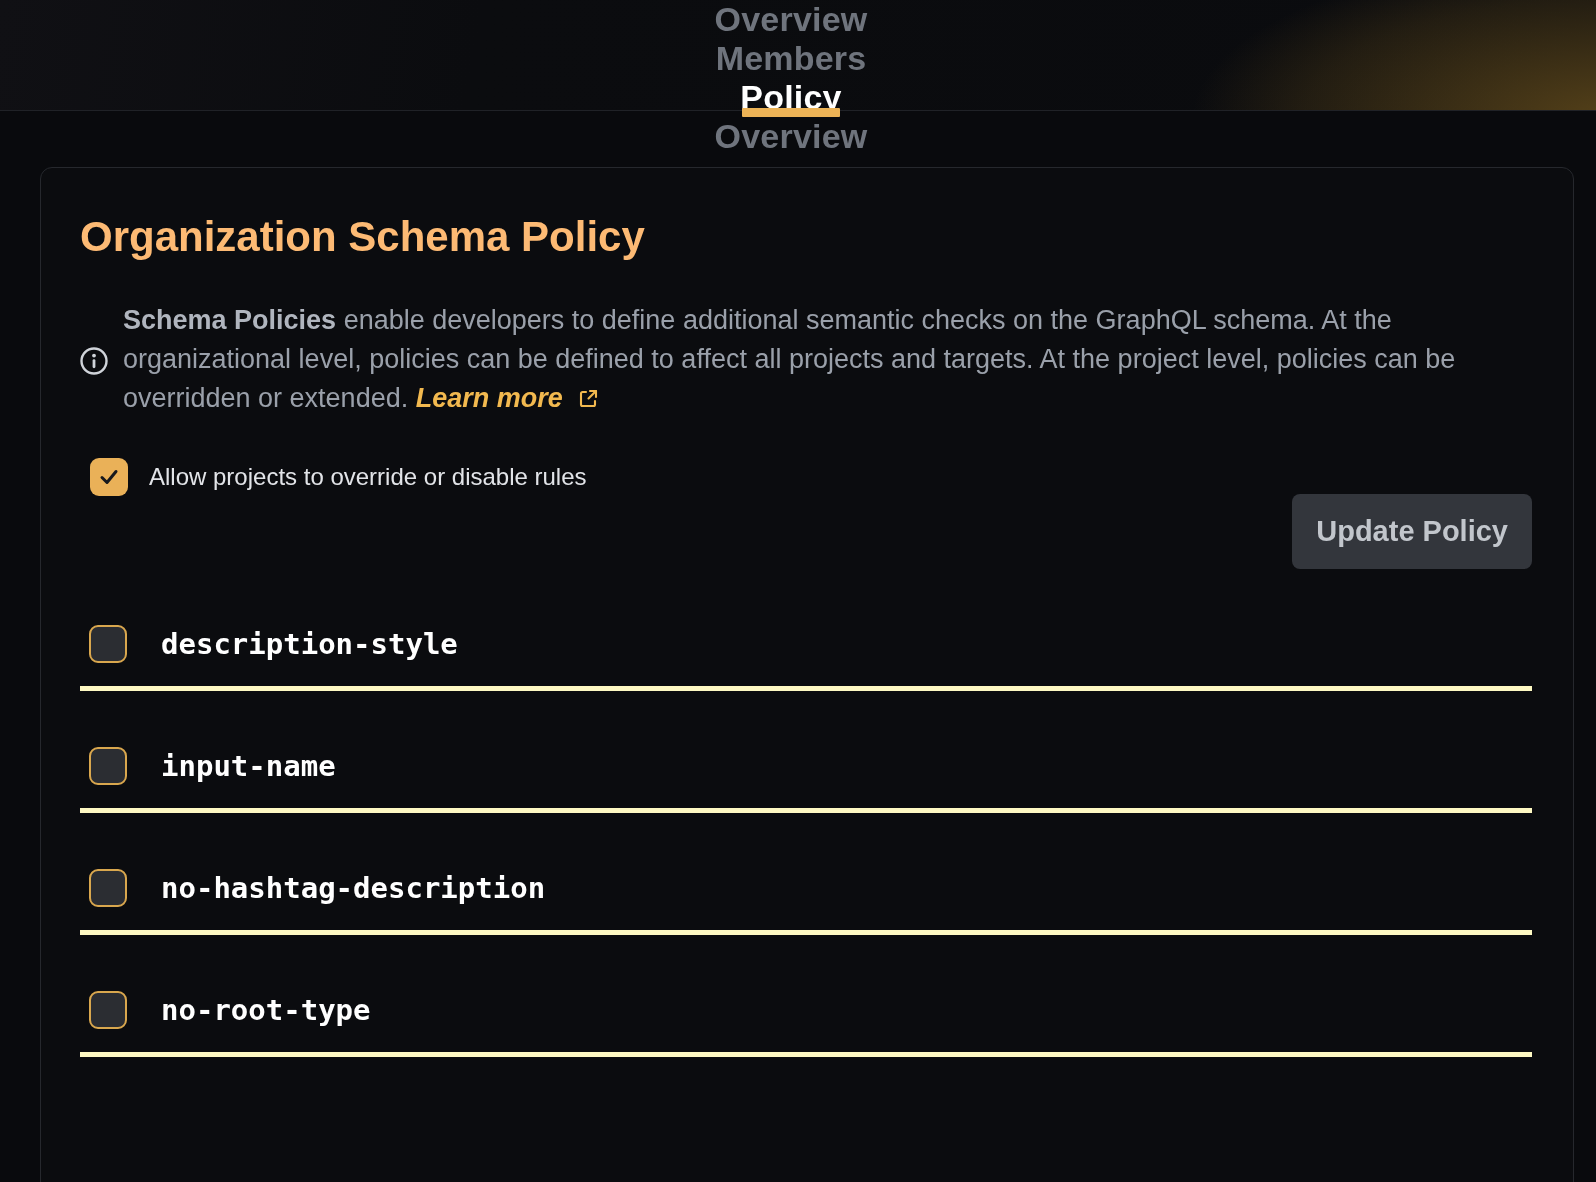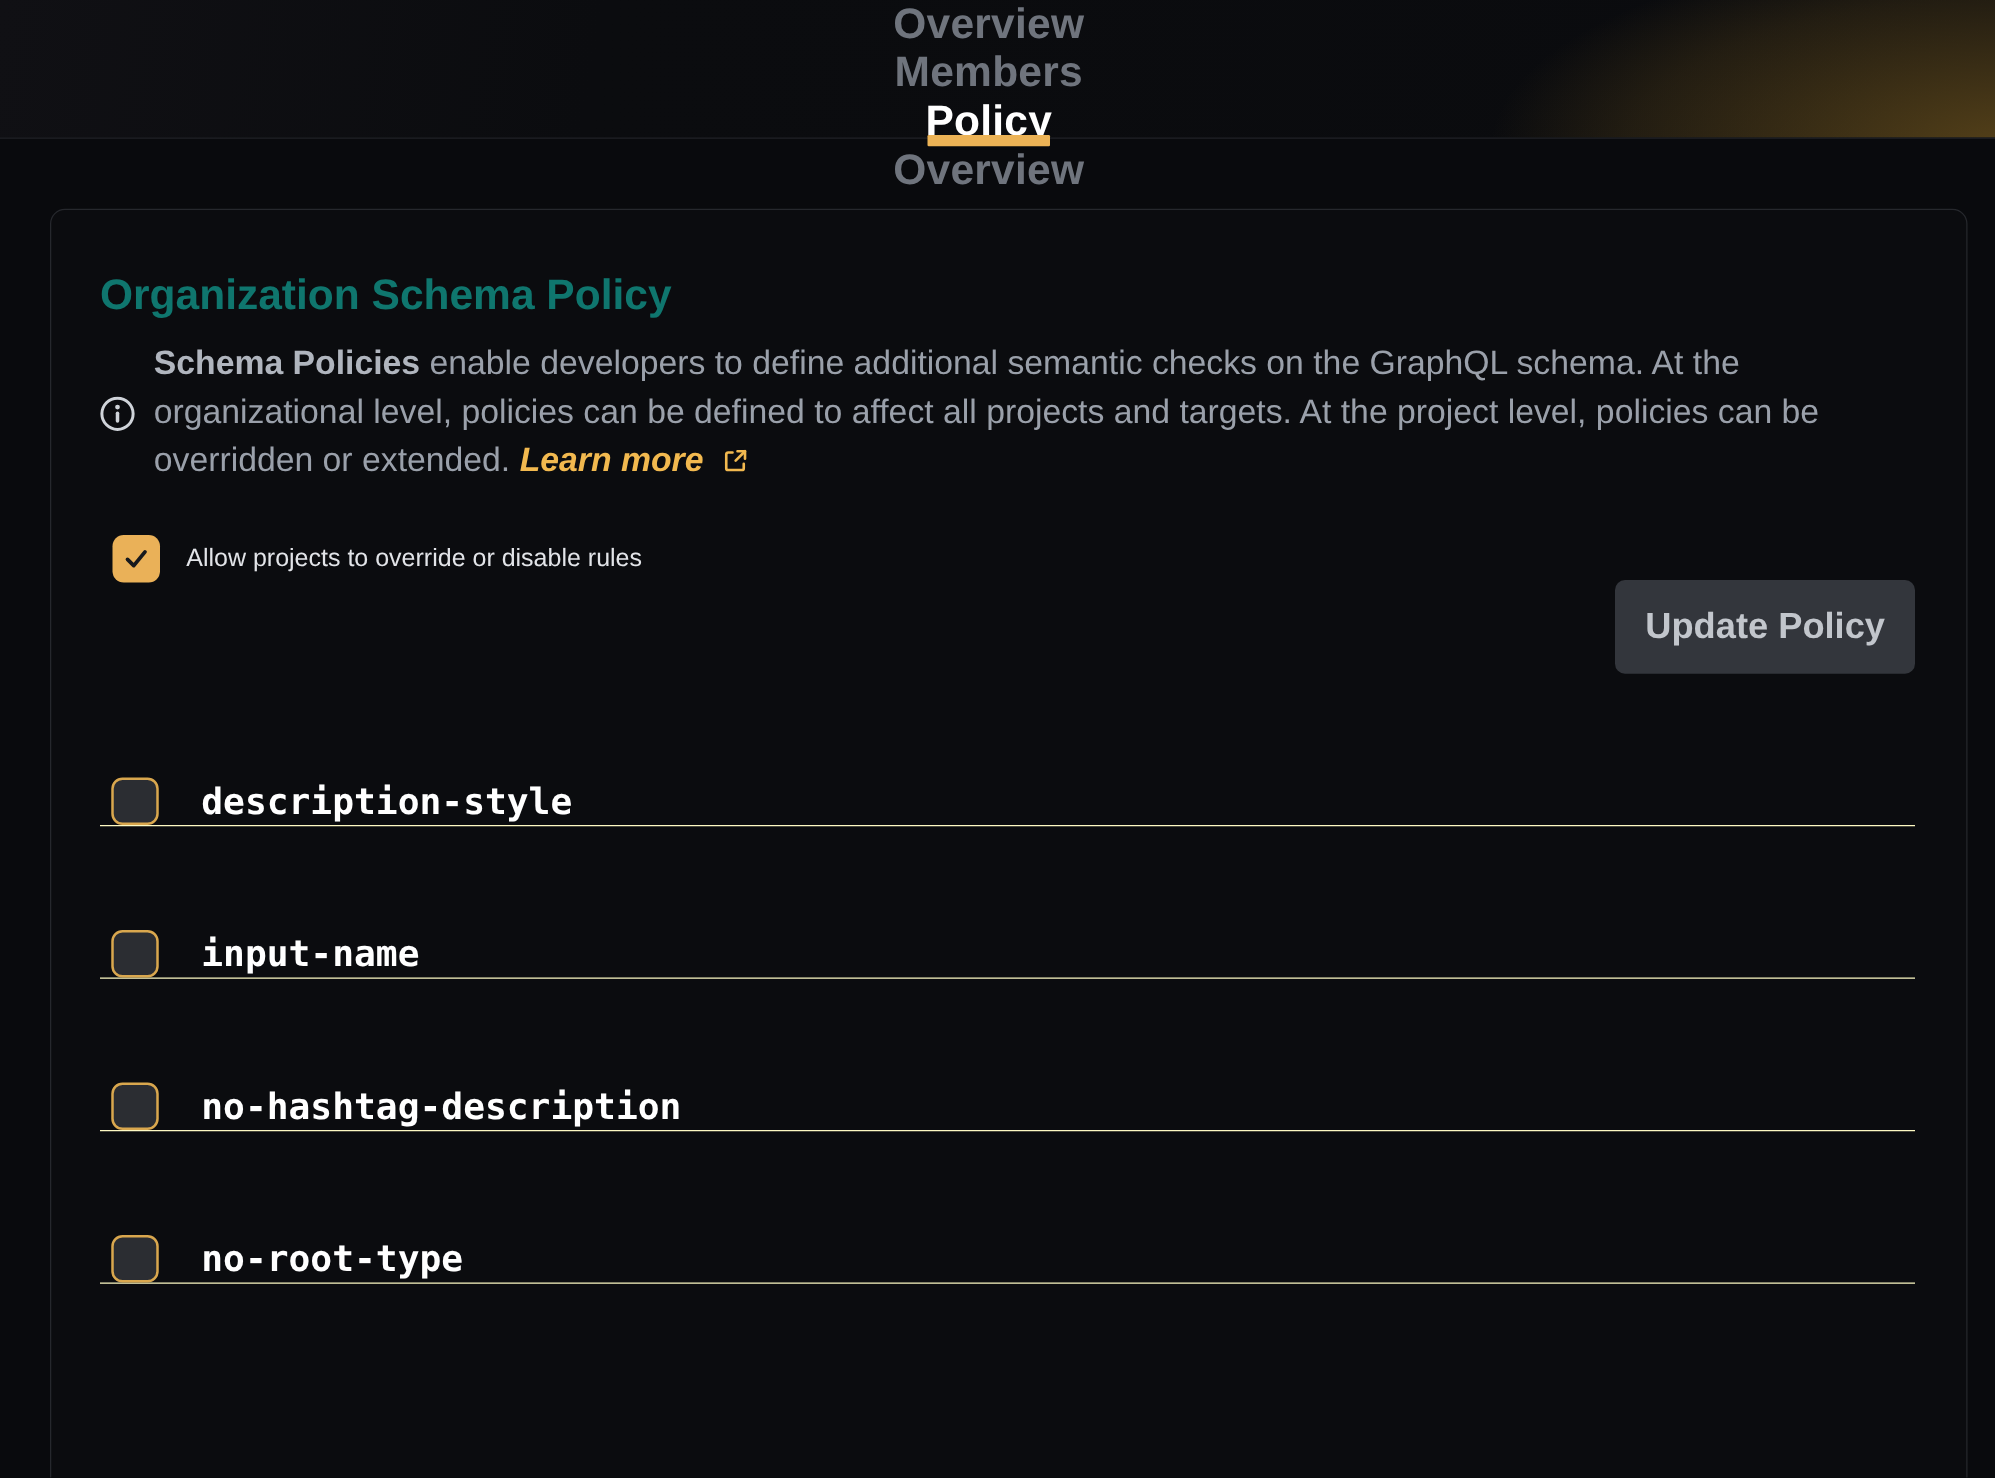--- a/index.html
+++ b/index.html
@@ -48,25 +48,25 @@
   .card {
     margin: 56px 21px 0 40px;
     width: 1534px;
     height: 1100px;
     background: #0b0c0f;
     border: 1px solid #26282d;
     border-radius: 12px;
     padding: 48px 41px 0 39px;
   }
   .card h1 {
-    font-size: 34px;
+    font-size: 42px;
     line-height: 41px;
     font-weight: 700;
-    color: #0f766e;
-    margin-bottom: 14px;
+    color: #fdba74;
+    margin-bottom: 44px;
   }
 
   
   .info-row {
     display: flex;
     align-items: center;
     gap: 15px;
     margin-bottom: 38px;
   }
   .info-icon { flex: 0 0 28px; height: 28px; }
@@ -99,21 +99,21 @@
     width: 38px; height: 38px;
     background: #eab158;
     border-radius: 9px;
     display: flex;
     align-items: center;
     justify-content: center;
     cursor: pointer;
     flex: 0 0 38px;
   }
   .allow-label {
-    font-size: 20px;
+    font-size: 24px;
     color: #e2e4e8;
   }
 
   
   .button-row {
     display: flex;
     justify-content: flex-end;
     margin-top: -2px;
     height: 75px;
   }
@@ -127,23 +127,23 @@
     font-weight: 700;
     padding: 0 24px;
     height: 75px;
     cursor: pointer;
   }
 
   
   .rules-list { margin-top: 0; }
   .rule-row {
     height: 122px;
-    border-bottom: 1px solid #fef9c3;
-    display: flex;
-    align-items: flex-end;
+    border-bottom: 5px solid #fef9c3;
+    display: flex;
+    align-items: center;
     padding-top: 32px;
     padding-left: 9px;
   }
   .checkbox-unchecked {
     width: 38px; height: 38px;
     background: #2b2d32;
     border: 2px solid #d9a74e;
     border-radius: 9px;
     cursor: pointer;
     flex: 0 0 38px;

